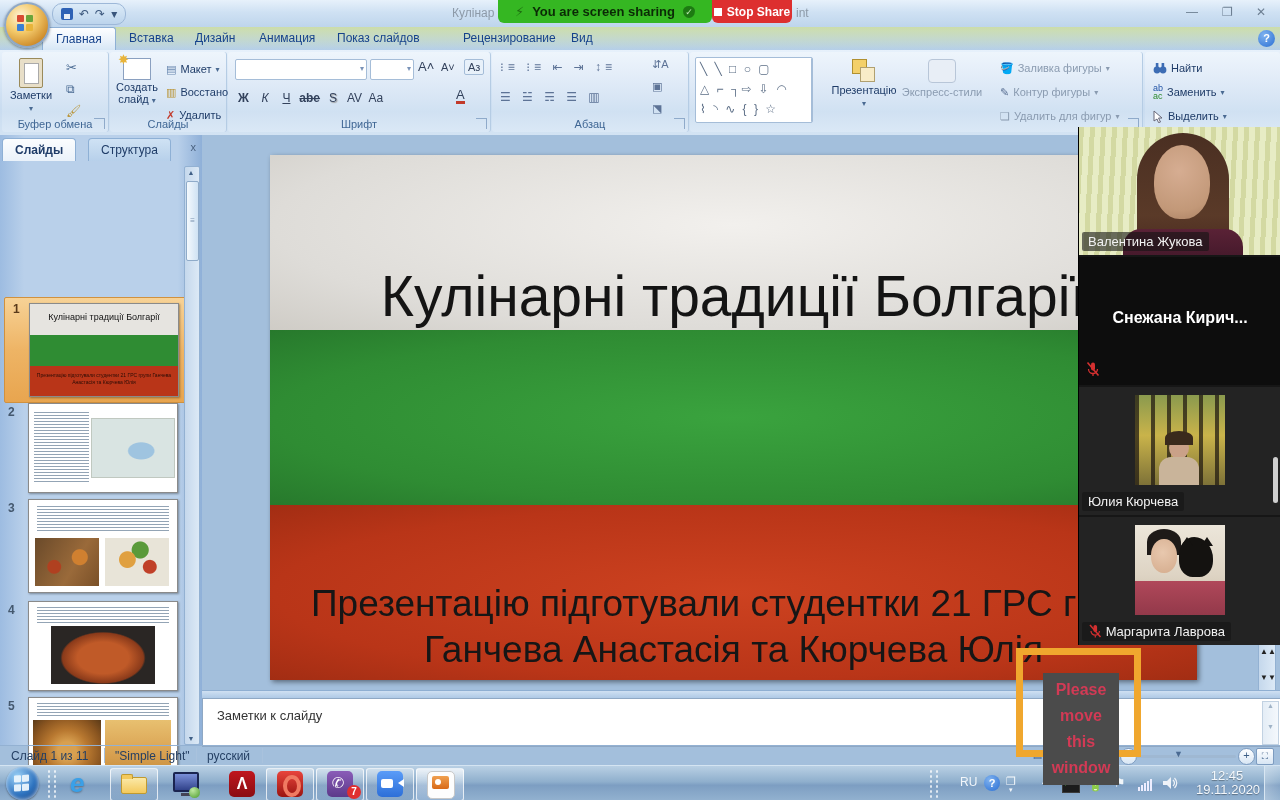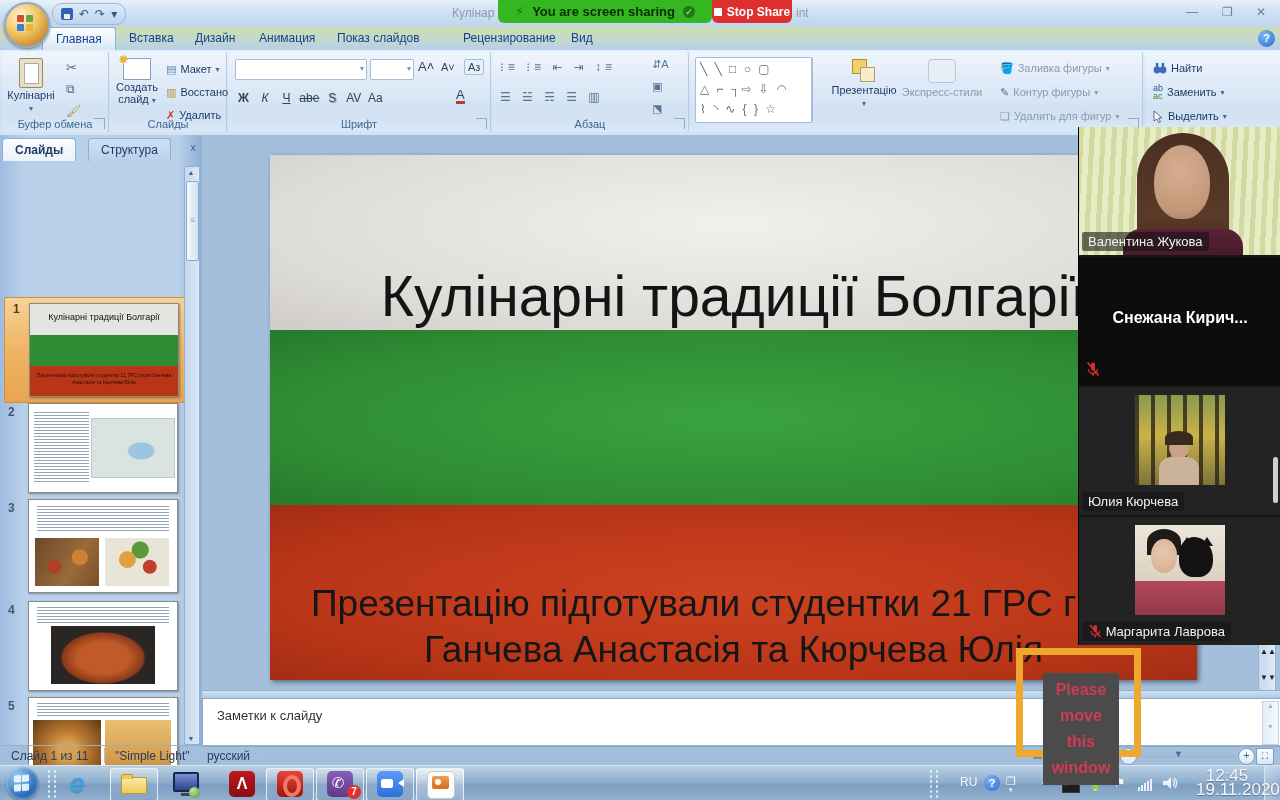--- a/index.html
+++ b/index.html
@@ -138,21 +138,21 @@
     grid-template-columns:7px 7px;grid-gap:1px;transform:skewY(-4deg);}
   #start-orb .flag i{width:7px;height:7px;border-radius:1px;background:#eaf4fc;opacity:.95;}
   .tb-frame{position:absolute;top:2px;width:46px;height:31px;border:1px solid rgba(255,255,255,.75);
     border-radius:3px;background:linear-gradient(rgba(255,255,255,.4),rgba(255,255,255,.12) 45%,rgba(110,145,185,.3));}
   .tb-frame.active{background:linear-gradient(rgba(255,255,255,.75),rgba(230,240,250,.45) 45%,rgba(150,180,215,.5));}
   .tb-icon{position:absolute;top:4px;width:28px;height:28px;}
   .dotcol{position:absolute;width:12px;height:30px;top:3px;
     background:radial-gradient(circle,rgba(255,255,255,.75) 1px,transparent 1.4px);background-size:6px 5px;}
   .rounded-sq{width:26px;height:26px;border-radius:5px;position:relative;margin:1px;}
   .tray-ic{position:absolute;top:9px;font-size:13px;color:#f2f6fa;}
-  #clock{position:absolute;left:1196px;top:3px;width:62px;text-align:center;font-size:17px;
+  #clock{position:absolute;left:1196px;top:3px;width:62px;text-align:center;font-size:13px;
     color:#f4f8fc;line-height:14px;text-shadow:0 1px 1px rgba(0,0,0,.35);}
   #show-desktop{position:absolute;left:1264px;top:0;width:16px;height:35px;
     background:linear-gradient(90deg,rgba(255,255,255,.25),rgba(255,255,255,.05));border-left:1px solid #d8e6f2;}
 
   
   #zoom-panel{position:absolute;left:1078px;top:127px;width:202px;height:518px;background:#1f1f1f;
     z-index:30;border-left:1px solid #000;}
   .ztile{position:absolute;left:0;width:202px;height:128px;background:#232323;border-bottom:2px solid #161616;overflow:hidden;}
   .zname{position:absolute;left:3px;bottom:4px;background:rgba(20,20,20,.6);color:#f2f2f2;
     font-size:13px;padding:2px 6px;border-radius:2px;}
@@ -212,21 +212,21 @@
   </div>
   <div id="help-btn">?</div>
 
   <div id="ribbon">
 
     <div class="rgroup" style="left:2px;width:106px;">
       <div class="bigbtn" style="left:4px;">
         <div style="margin:2px auto 1px;width:22px;height:28px;background:#e8dfc8;border:1px solid #9a8a5a;border-radius:2px;position:relative;">
           <div style="position:absolute;left:4px;top:4px;width:13px;height:19px;background:#fff;border:1px solid #aaa;"></div>
         </div>
-        <span>Кулінарні</span><br>
+        <span>Заметки</span><br>
         <span style="font-size:8px;color:#4a6a92;">▾</span>
       </div>
       <span class="abs" style="left:64px;top:8px;font-size:13px;color:#4a6a92;">✂</span>
       <span class="abs" style="left:64px;top:30px;font-size:12px;color:#4a6a92;">⧉</span>
       <span class="abs" style="left:64px;top:52px;font-size:12px;color:#b8912f;">🖌</span>
       <div class="glabel">Буфер обмена</div>
       <div class="launcher"></div>
     </div>
 
     <div class="rgroup" style="left:110px;width:116px;">
@@ -261,21 +261,21 @@
       <div class="combo" style="left:142px;top:7px;width:42px;">
           <span class="car">▾</span>
         </div>
       <span class="abs" style="left:190px;top:7px;font-size:13px;color:#33425c;">A˄</span>
       <span class="abs" style="left:213px;top:9px;font-size:11px;color:#33425c;">A˅</span>
       <span class="abs" style="left:236px;top:7px;font-size:11px;color:#33425c;border:1px solid #a5bdd8;border-radius:2px;padding:1px 3px;background:#e8f1fa;">Аз</span>
       <div class="abs" style="left:7px;top:36px;">
         <span class="fontbtn" style="font-weight:bold;">Ж</span>
         <span class="fontbtn" style="font-style:italic;">К</span>
         <span class="fontbtn" style="text-decoration:underline;">Ч</span>
-        <span class="fontbtn" style="text-decoration:line-through;">abe</span>
+        <span class="fontbtn" style="text-decoration:line-through;font-weight:bold;">abe</span>
         <span class="fontbtn" style="text-shadow:1px 1px 1px #999;">S</span>
         <span class="fontbtn">AV</span>
         <span class="fontbtn">Aa</span>
       </div>
       <span class="abs" style="left:228px;top:36px;font-size:13px;color:#33425c;border-bottom:3px solid #c23a2a;line-height:13px;">А</span>
       <div class="glabel">Шрифт</div>
       <div class="launcher"></div>
     </div>
 
     <div class="rgroup" style="left:492px;width:196px;">

